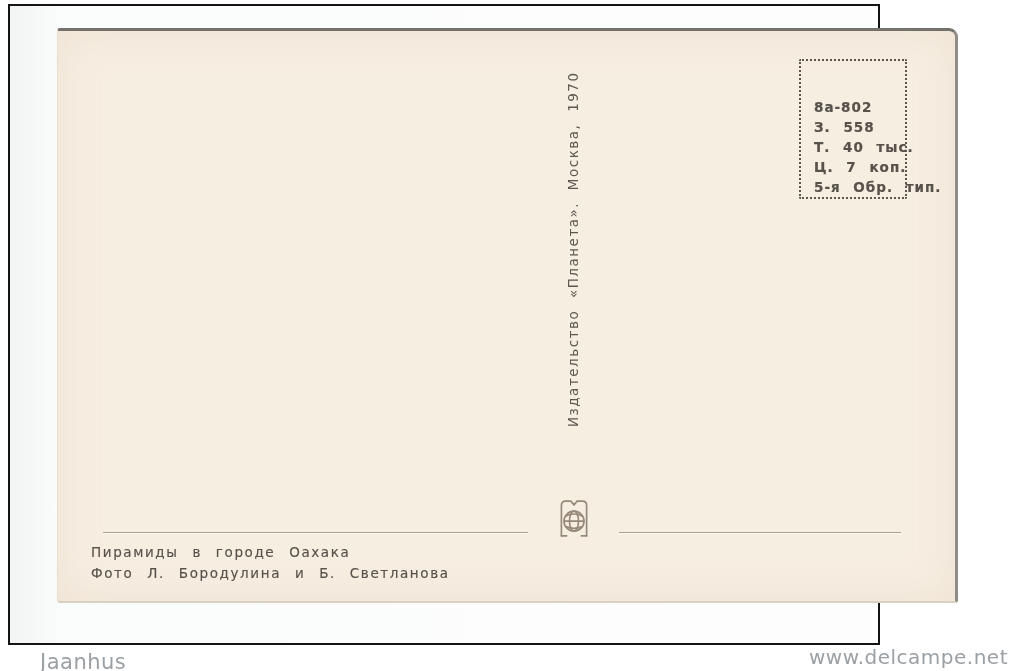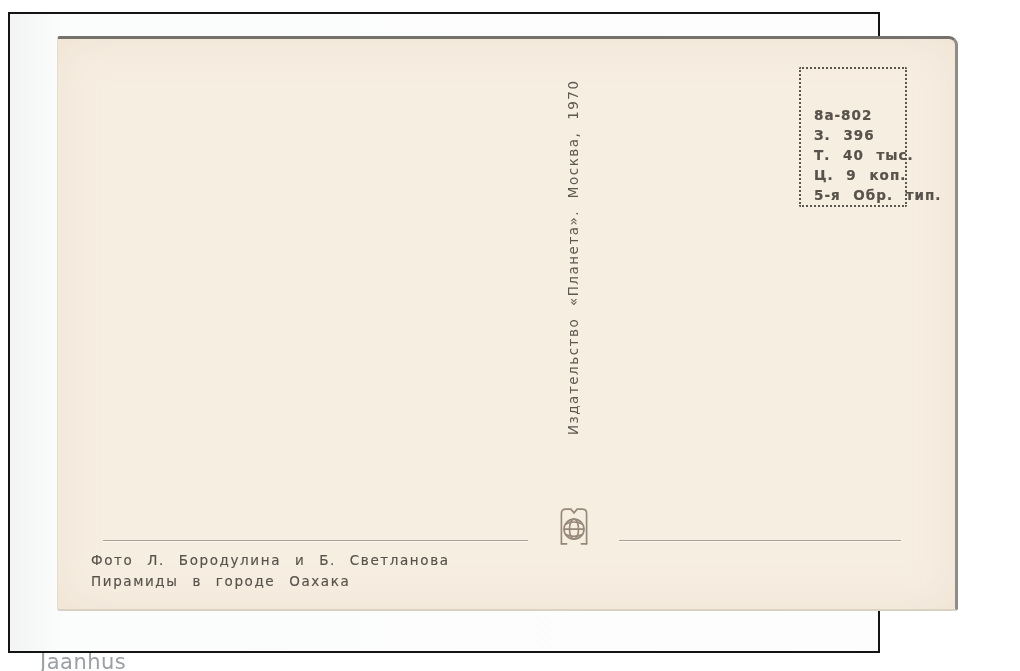--- a/index.html
+++ b/index.html
@@ -8,21 +8,21 @@
     --watermark:#9aa0a4;
     --frame:#141414;
     --divider:#ab9f91;
   }
   *{margin:0;padding:0;box-sizing:border-box;}
   html,body{width:1020px;height:671px;background:#ffffff;overflow:hidden;
     font-family:"DejaVu Sans","Liberation Sans",sans-serif;}
   .stage{position:relative;width:1020px;height:671px;background:#ffffff;}
 
   
-  .scan-frame{position:absolute;left:8px;top:12px;width:872px;height:641px;
+  .scan-frame{position:absolute;left:8px;top:4px;width:872px;height:641px;
     border:2px solid var(--frame);background:linear-gradient(90deg,#f2f5f4 0%,#fbfcfc 6%,#fdfdfd 100%);}
 
   
   .postcard{position:absolute;left:47px;top:22px;width:901px;height:575px;
     background:var(--card-paper);
     border-top:3px solid #75716b;
     border-right:3px solid #908d87;
     border-left:1px solid #e6ddcf;
     border-bottom:2px solid #d9d1c4;
     border-radius:3px 9px 3px 3px;
@@ -68,23 +68,23 @@
 <body>
 
 <div class="stage">
 
   <div class="scan-frame">
 
     <div class="postcard">
 
       <div class="imprint-box">
         <div class="box-line">8а-802</div>
-        <div class="box-line">З. 396</div>
+        <div class="box-line">З. 558</div>
         <div class="box-line">Т. 40 тыс.</div>
-        <div class="box-line">Ц. 9 коп.</div>
+        <div class="box-line">Ц. 7 коп.</div>
         <div class="box-line">5-я Обр. тип.</div>
       </div>
 
       <div class="publisher-vertical">Издательство «Планета». Москва, 1970</div>
 
       <div class="rule rule-left"></div>
       <div class="rule rule-right"></div>
 
       <div class="logo">
         <svg viewBox="0 0 36 40" fill="none" xmlns="http://www.w3.org/2000/svg">
@@ -95,22 +95,23 @@
             <circle cx="18" cy="23" r="9.5"></circle>
             <ellipse cx="18" cy="23" rx="4.3" ry="9.5"></ellipse>
             <path d="M8.6 23 L27.4 23"></path>
             <path d="M10.2 18 Q18 14.4 25.8 18"></path>
             <path d="M10.2 28 Q18 31.6 25.8 28"></path>
           </g>
         </svg>
       </div>
 
       <div class="caption">
+        <div class="caption-line">Пирамиды в городе Оахака</div>
         <div class="caption-line">Фото Л. Бородулина и Б. Светланова</div>
-        <div class="caption-line">Пирамиды в городе Оахака</div>
       </div>
 
     </div>
   </div>
 
   <div class="wm-left">Jaanhus</div>
+  <div class="wm-right">www.delcampe.net</div>
 
 </div>
 
 </body></html>

